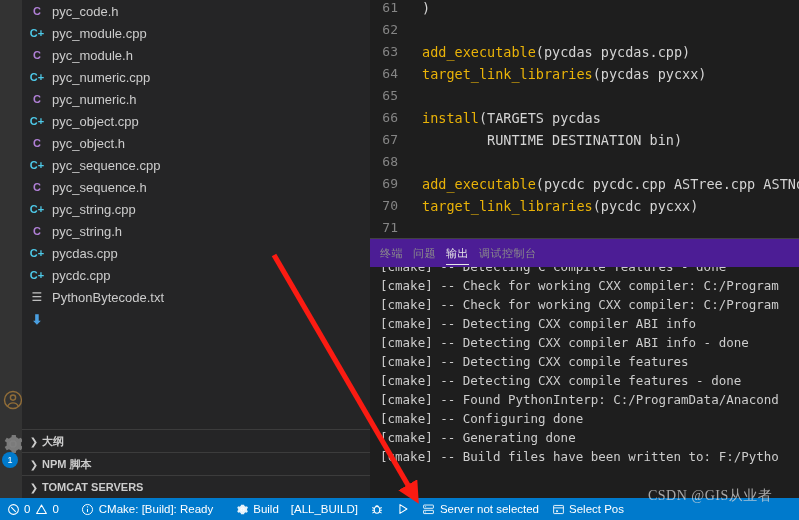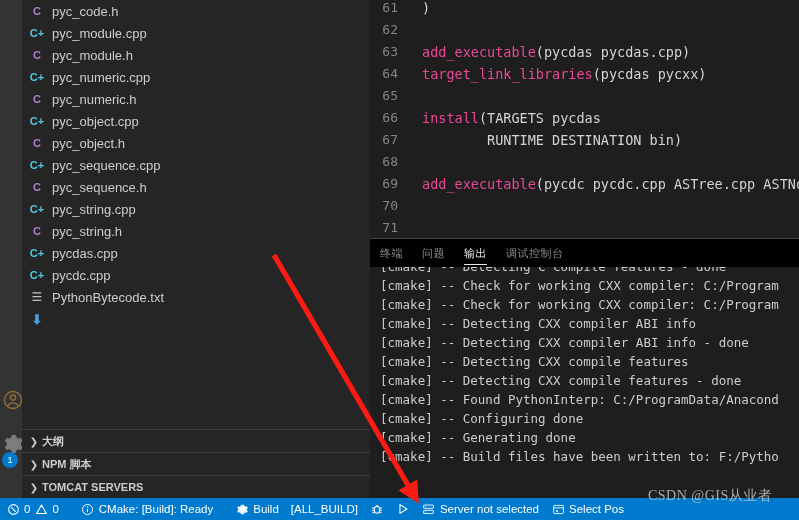--- a/index.html
+++ b/index.html
@@ -118,38 +118,38 @@
   }
   .ln {
     width: 44px; min-width: 44px;
     text-align: right;
     padding-right: 16px;
     color: #858585;
     font-size: 13px;
     font-family: "DejaVu Sans Mono", monospace;
   }
   .code-text { color: #d4d4d4; }
-  .tok-fn { color: #ec4899; }
+  .tok-fn { color: #eab308; }
   .tok-plain { color: #d4d4d4; }
 
   
   .panel {
     position: absolute; left: 370px; top: 238px;
     width: 429px; height: 260px;
     background: #1e1e1e;
     border-top: 1px solid #414141;
     overflow: hidden;
   }
   .panel-tabs {
     height: 28px;
     display: flex;
     align-items: center;
     padding-left: 10px;
-    gap: 19px;
-    background: #000000;
+    gap: 10px;
+    background: #4c1d95;
   }
   .panel-tab {
     font-size: 11px;
     color: #8b8b8b;
     height: 28px;
     line-height: 28px;
     cursor: pointer;
     position: relative;
     letter-spacing: .5px;
   }
@@ -334,21 +334,21 @@
     <div id="code-lines">
         <div class="code-line"><span class="ln">61</span><span class="code-text">)</span></div>
         <div class="code-line"><span class="ln">62</span><span class="code-text"></span></div>
         <div class="code-line"><span class="ln">63</span><span class="code-text"><span class="tok-fn">add_executable</span><span class="tok-plain">(pycdas pycdas.cpp)</span></span></div>
         <div class="code-line"><span class="ln">64</span><span class="code-text"><span class="tok-fn">target_link_libraries</span><span class="tok-plain">(pycdas pycxx)</span></span></div>
         <div class="code-line"><span class="ln">65</span><span class="code-text"></span></div>
         <div class="code-line"><span class="ln">66</span><span class="code-text"><span class="tok-fn">install</span><span class="tok-plain">(TARGETS pycdas</span></span></div>
         <div class="code-line"><span class="ln">67</span><span class="code-text">        RUNTIME DESTINATION bin)</span></div>
         <div class="code-line"><span class="ln">68</span><span class="code-text"></span></div>
         <div class="code-line"><span class="ln">69</span><span class="code-text"><span class="tok-fn">add_executable</span><span class="tok-plain">(pycdc pycdc.cpp ASTree.cpp ASTNo</span></span></div>
-        <div class="code-line"><span class="ln">70</span></div>
+        <div class="code-line"><span class="ln">70</span><span class="code-text"><span class="tok-fn">target_link_libraries</span><span class="tok-plain">(pycdc pycxx)</span></span></div>
         <div class="code-line"><span class="ln">71</span><span class="code-text"></span></div>
       </div>
   </div>
 
   <div class="panel">
     <div class="panel-tabs" id="panel-tabs">
         <div class="panel-tab">终端</div>
         <div class="panel-tab">问题</div>
         <div class="panel-tab active">输出</div>
         <div class="panel-tab">调试控制台</div>

